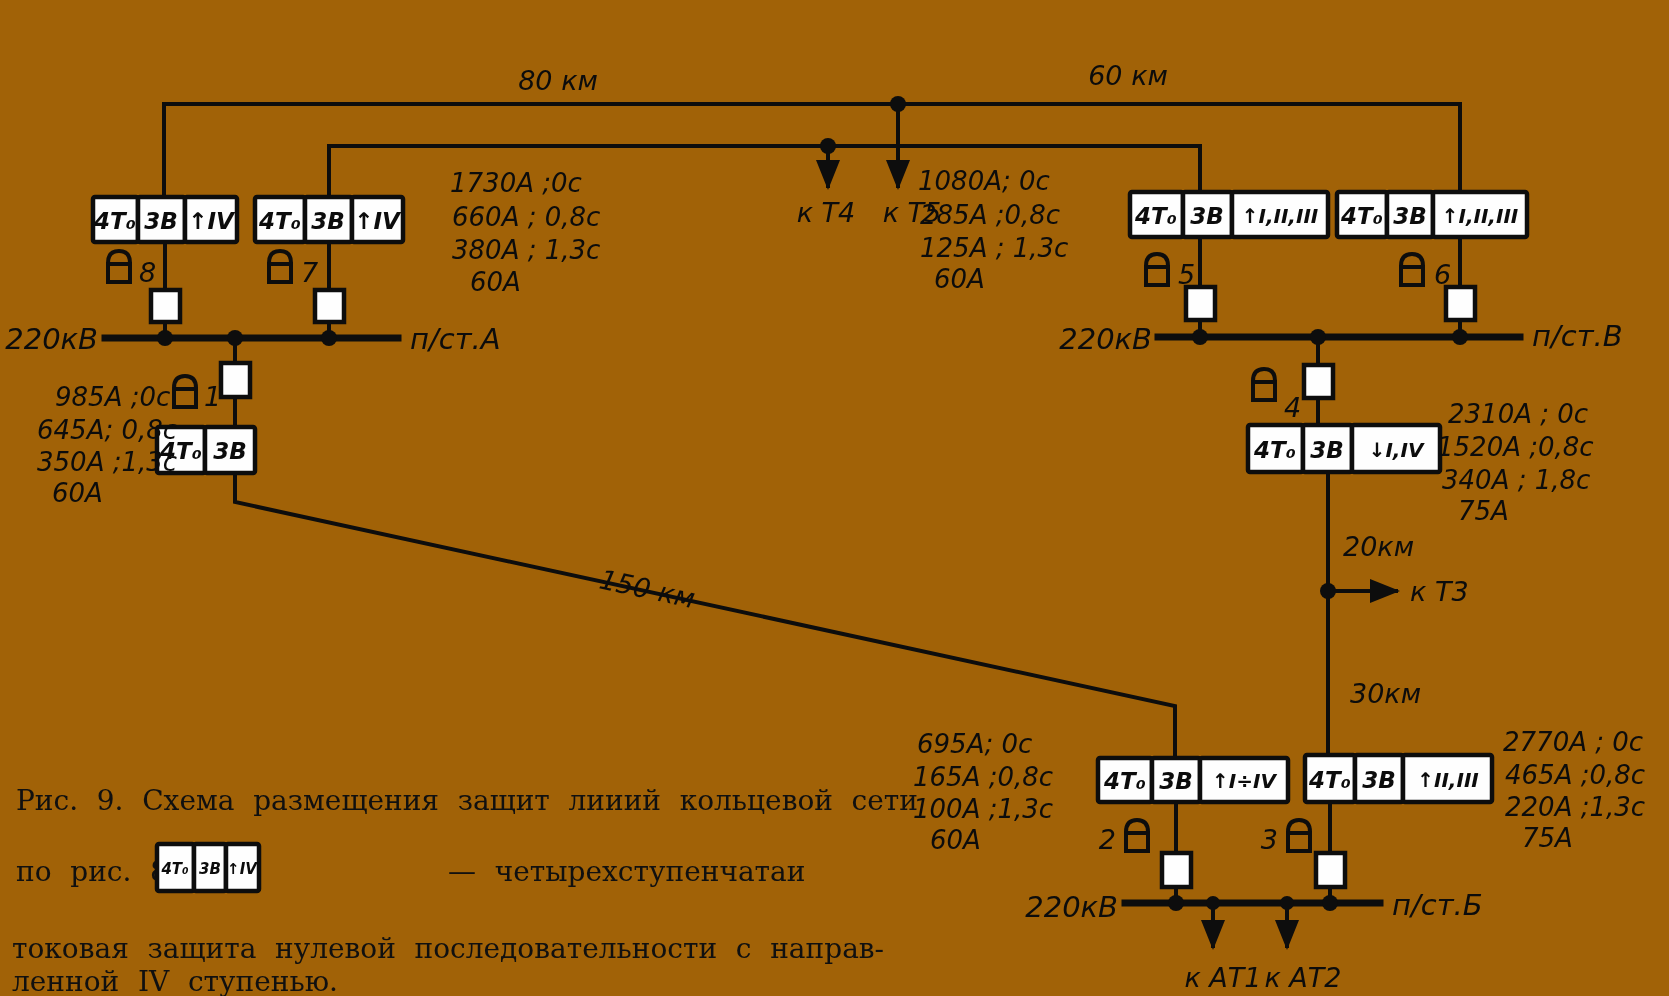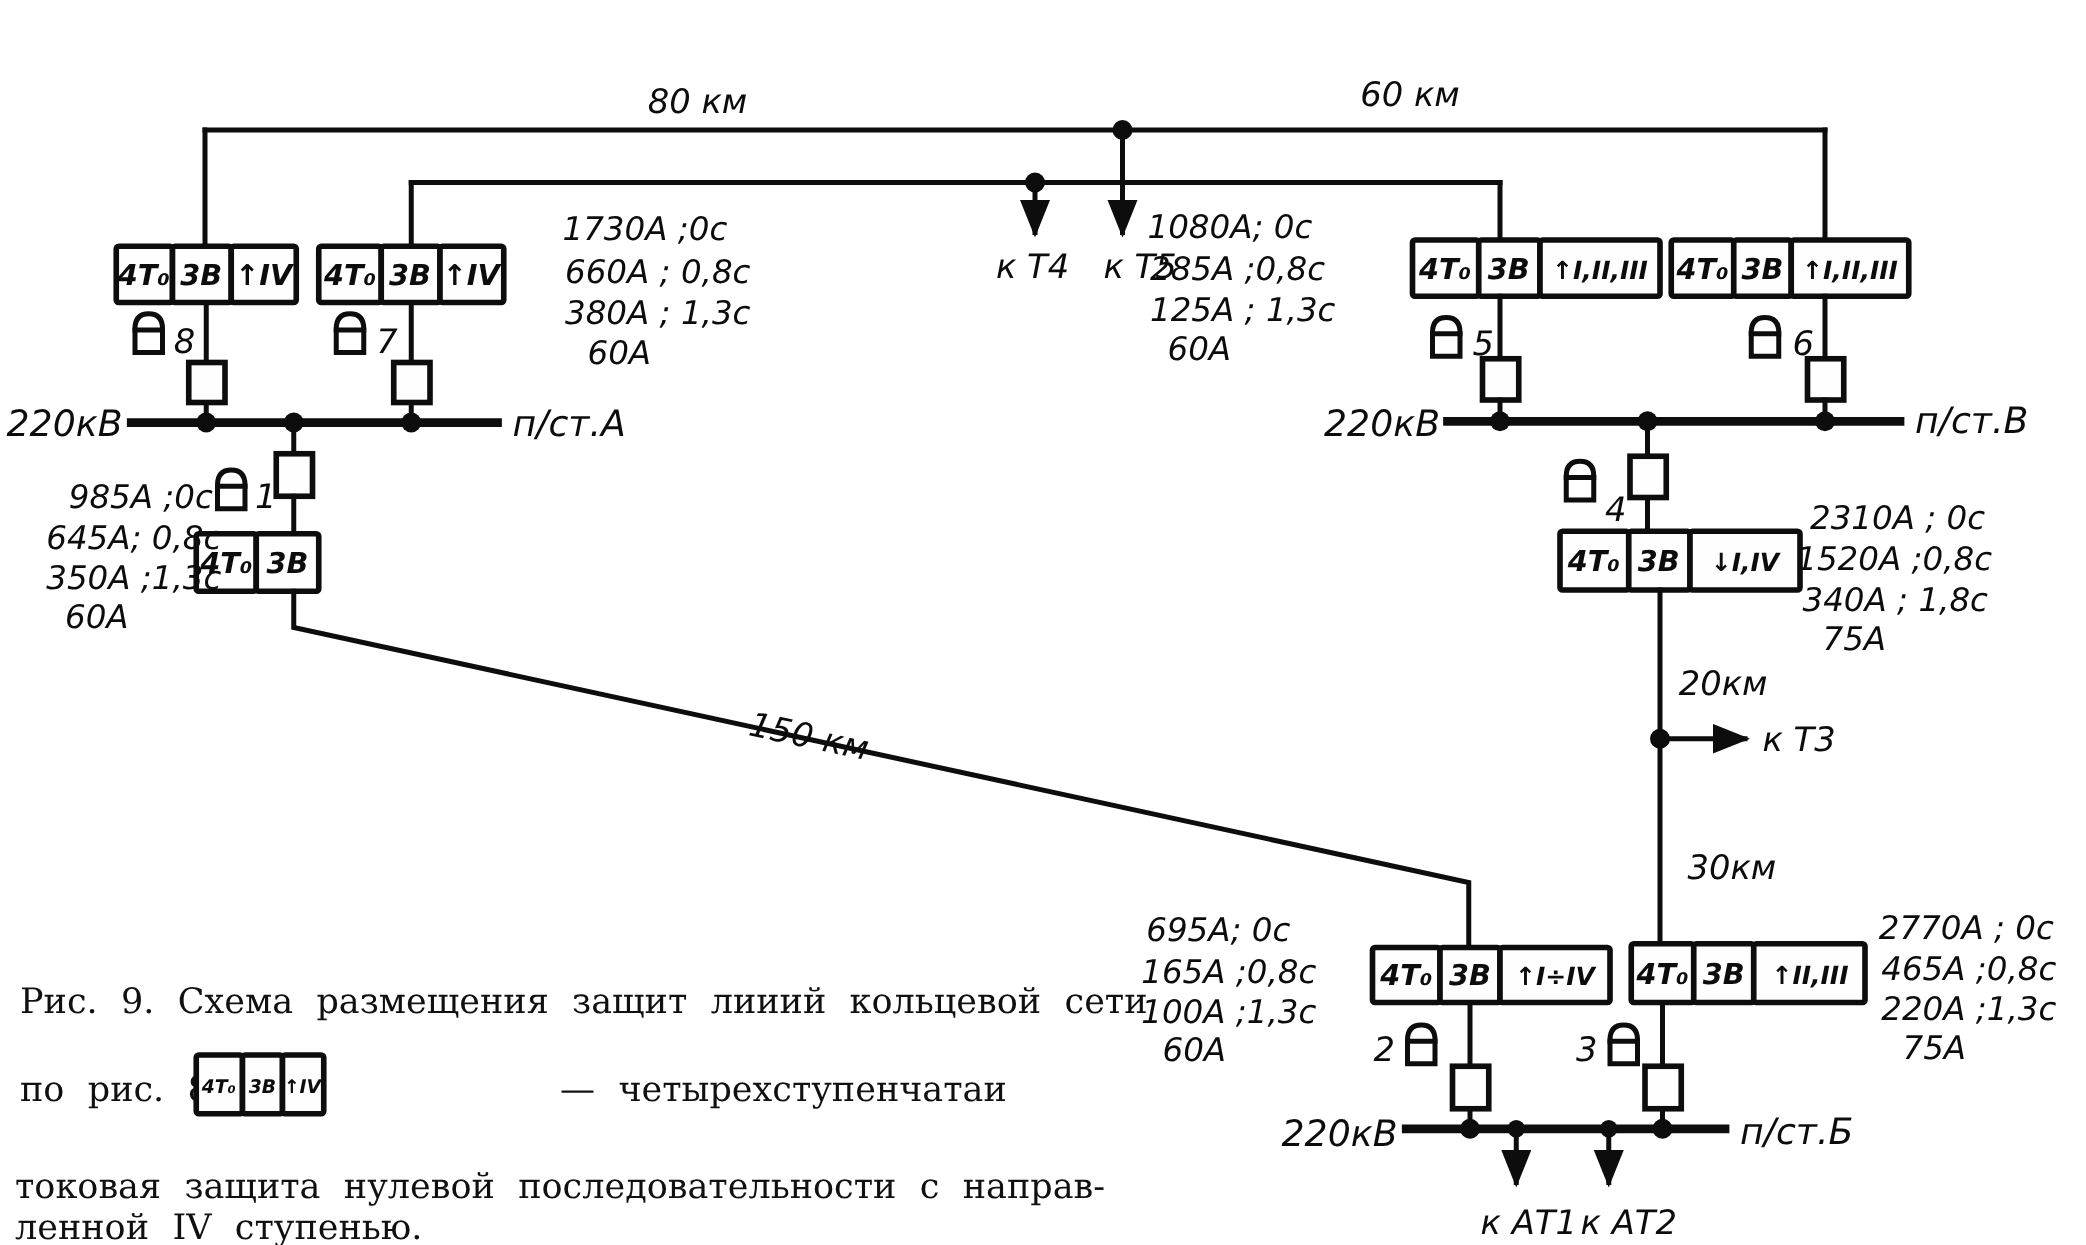--- a/index.html
+++ b/index.html
@@ -1,16 +1,16 @@
 <!DOCTYPE html>
 <html><head>
 <meta charset="utf-8">
 <style>
   html,body{margin:0;padding:0;background:#e9e9e9;}
-  .page{width:1669px;height:996px;background:#ffffff;position:relative;margin:0 auto;
+  .page{width:1669px;height:996px;background:#a16207;position:relative;margin:0 auto;
         font-family:"DejaVu Sans",sans-serif;}
   svg{display:block}
   .ln{stroke:#0d0d0d;stroke-width:4;fill:none;stroke-linecap:square}
   .bus{stroke:#0d0d0d;stroke-width:7;fill:none;stroke-linecap:square}
   .box{stroke:#0d0d0d;stroke-width:4.5;fill:#fefefe}
   .dot{fill:#0d0d0d;stroke:none}
   .lbl{font:italic 27px "DejaVu Sans",sans-serif;fill:#0c0c0c}
   .lblB{font:italic 29px "DejaVu Sans",sans-serif;fill:#0c0c0c}
   .set{font:italic 26px "DejaVu Sans",sans-serif;fill:#0c0c0c}
   .num{font:italic 27px "DejaVu Sans",sans-serif;fill:#0c0c0c}

